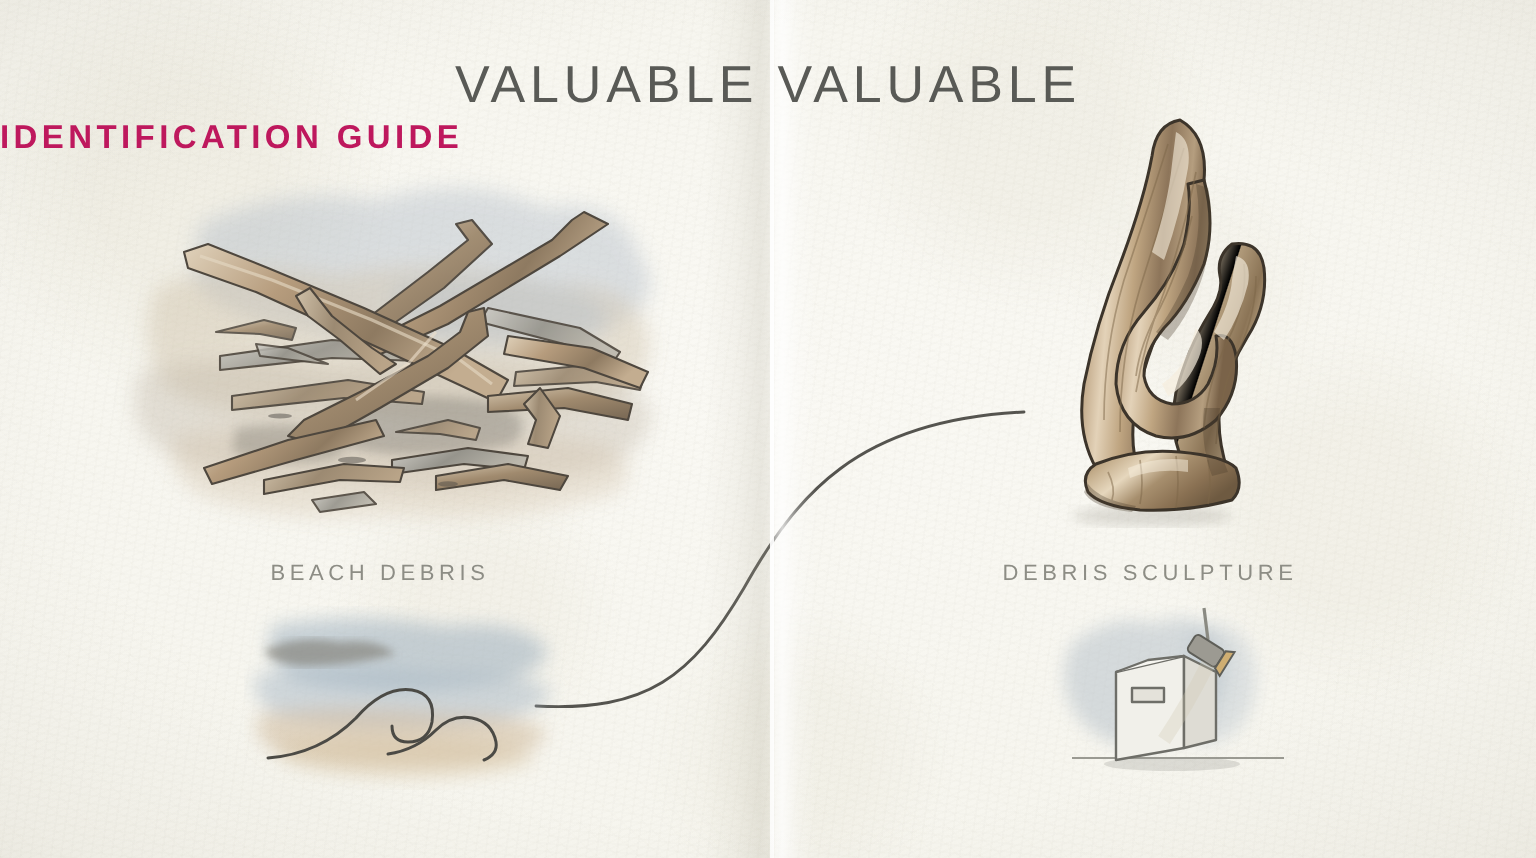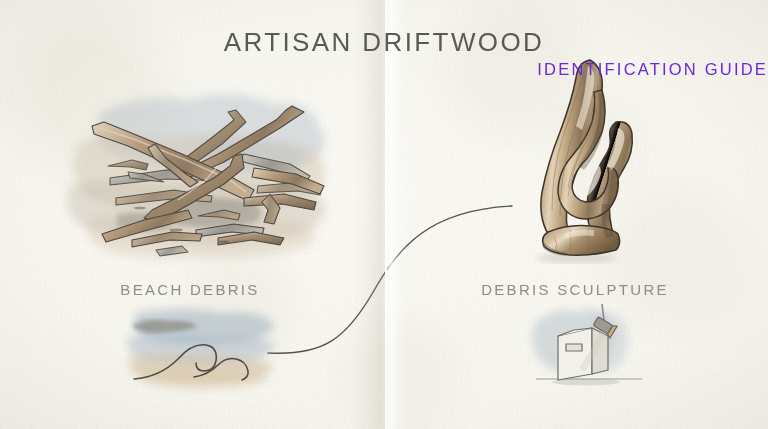--- a/index.html
+++ b/index.html
@@ -92,30 +92,30 @@
     letter-spacing: 2.4px;
     color: #595a56;
     font-weight: 400;
     white-space: nowrap;
   }
   .subtitle {
     position: absolute;
     top: 60px;
     left: 0;
     right: 0;
-    text-align: right;
+    text-align: left;
     font-size: 16.5px;
     letter-spacing: 2.2px;
-    color: #6d28d9;
-    font-weight: 400;
+    color: #be185d;
+    font-weight: 700;
     white-space: nowrap;
   }
   .caption {
     position: absolute;
-    font-size: 15px;
+    font-size: 11px;
     letter-spacing: 2.3px;
     color: #8d8d85;
     white-space: nowrap;
     text-align: center;
   }
   .caption.left  { top: 281px; left: 50px;  width: 280px; }
   .caption.right { top: 281px; left: 435px; width: 280px; }
 
   svg { display: block; }
   .layer { position: absolute; pointer-events: none; }
@@ -357,19 +357,19 @@
         </g>
       </g>
       <path d="M84 34 Q74 54 62 72" stroke="#cfc9b4" stroke-width="7" opacity=".3" fill="none"></path>
     </svg>
   </div>
 
   <div class="fold"></div>
   <div class="fold-crease"></div>
   <div class="vignette"></div>
 
-  <div class="title">ARTISAN DRIFTWOOD</div>
+  <div class="title">VALUABLE VALUABLE</div>
   <div class="subtitle">IDENTIFICATION GUIDE</div>
 
   <div class="caption left">BEACH DEBRIS</div>
   <div class="caption right">DEBRIS SCULPTURE</div>
 
 </div>
 
 </body></html>

